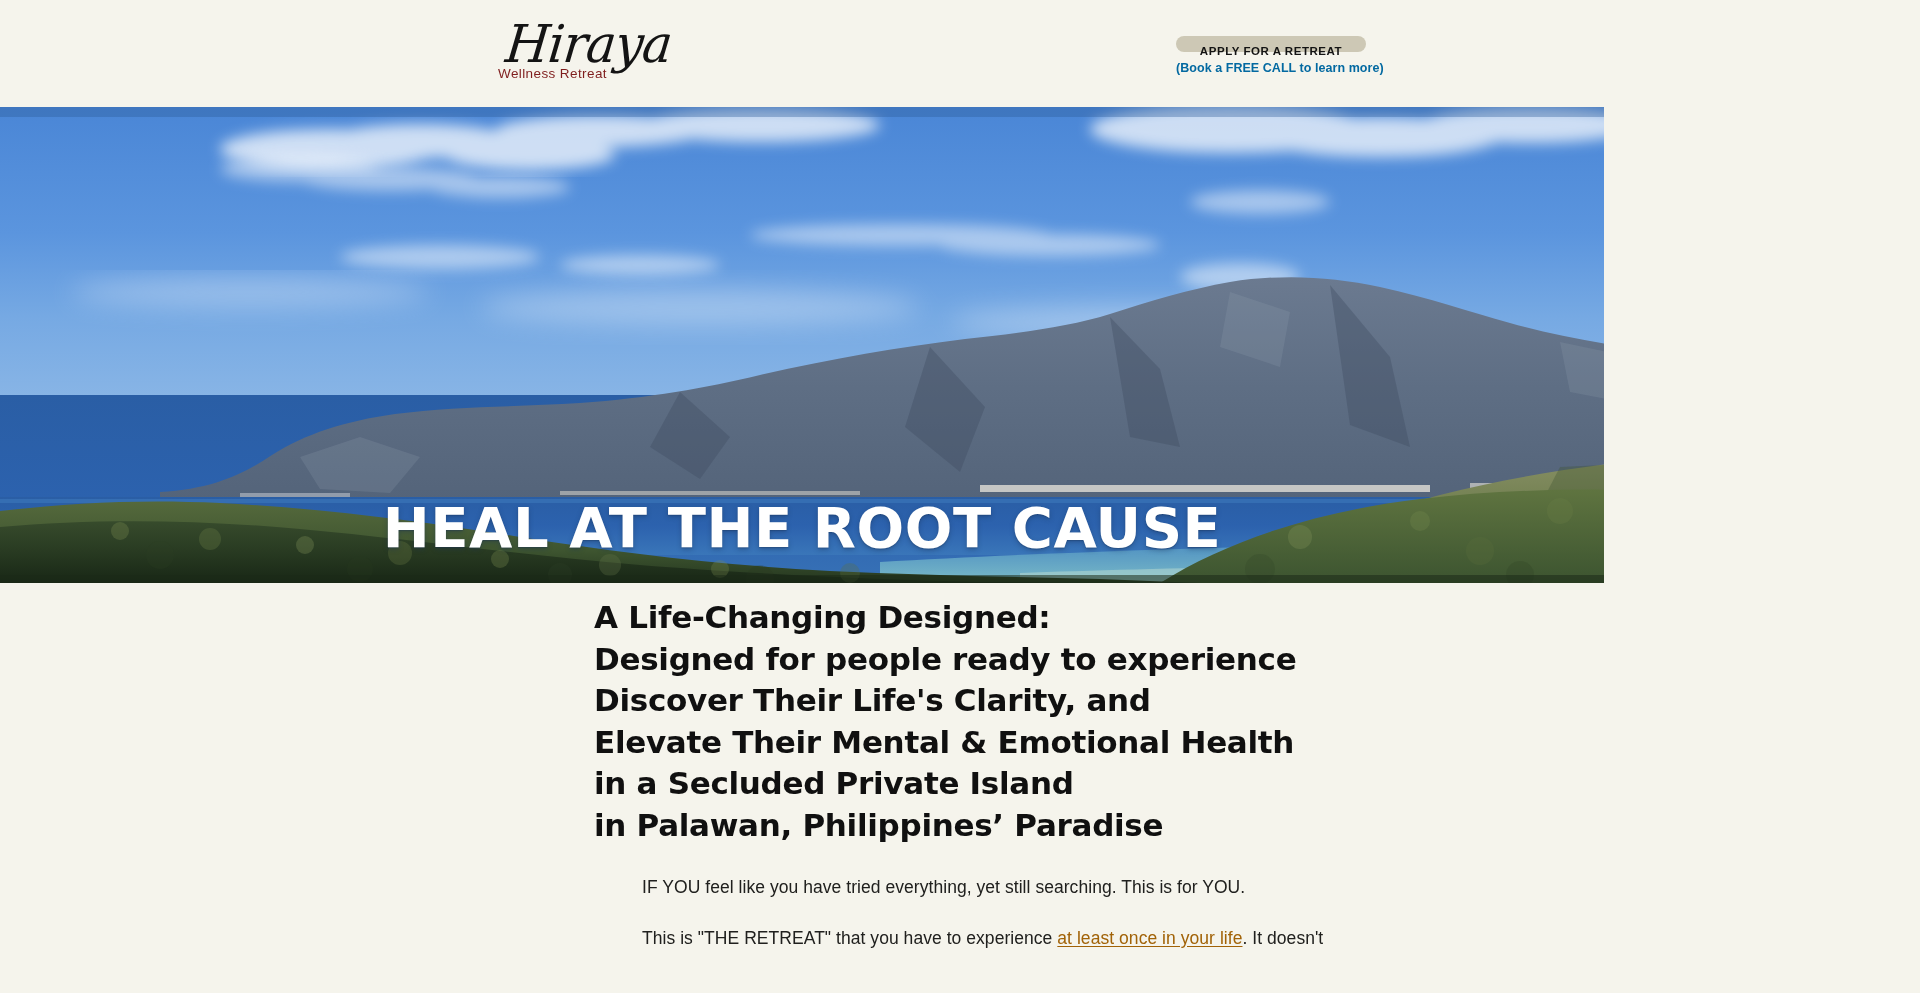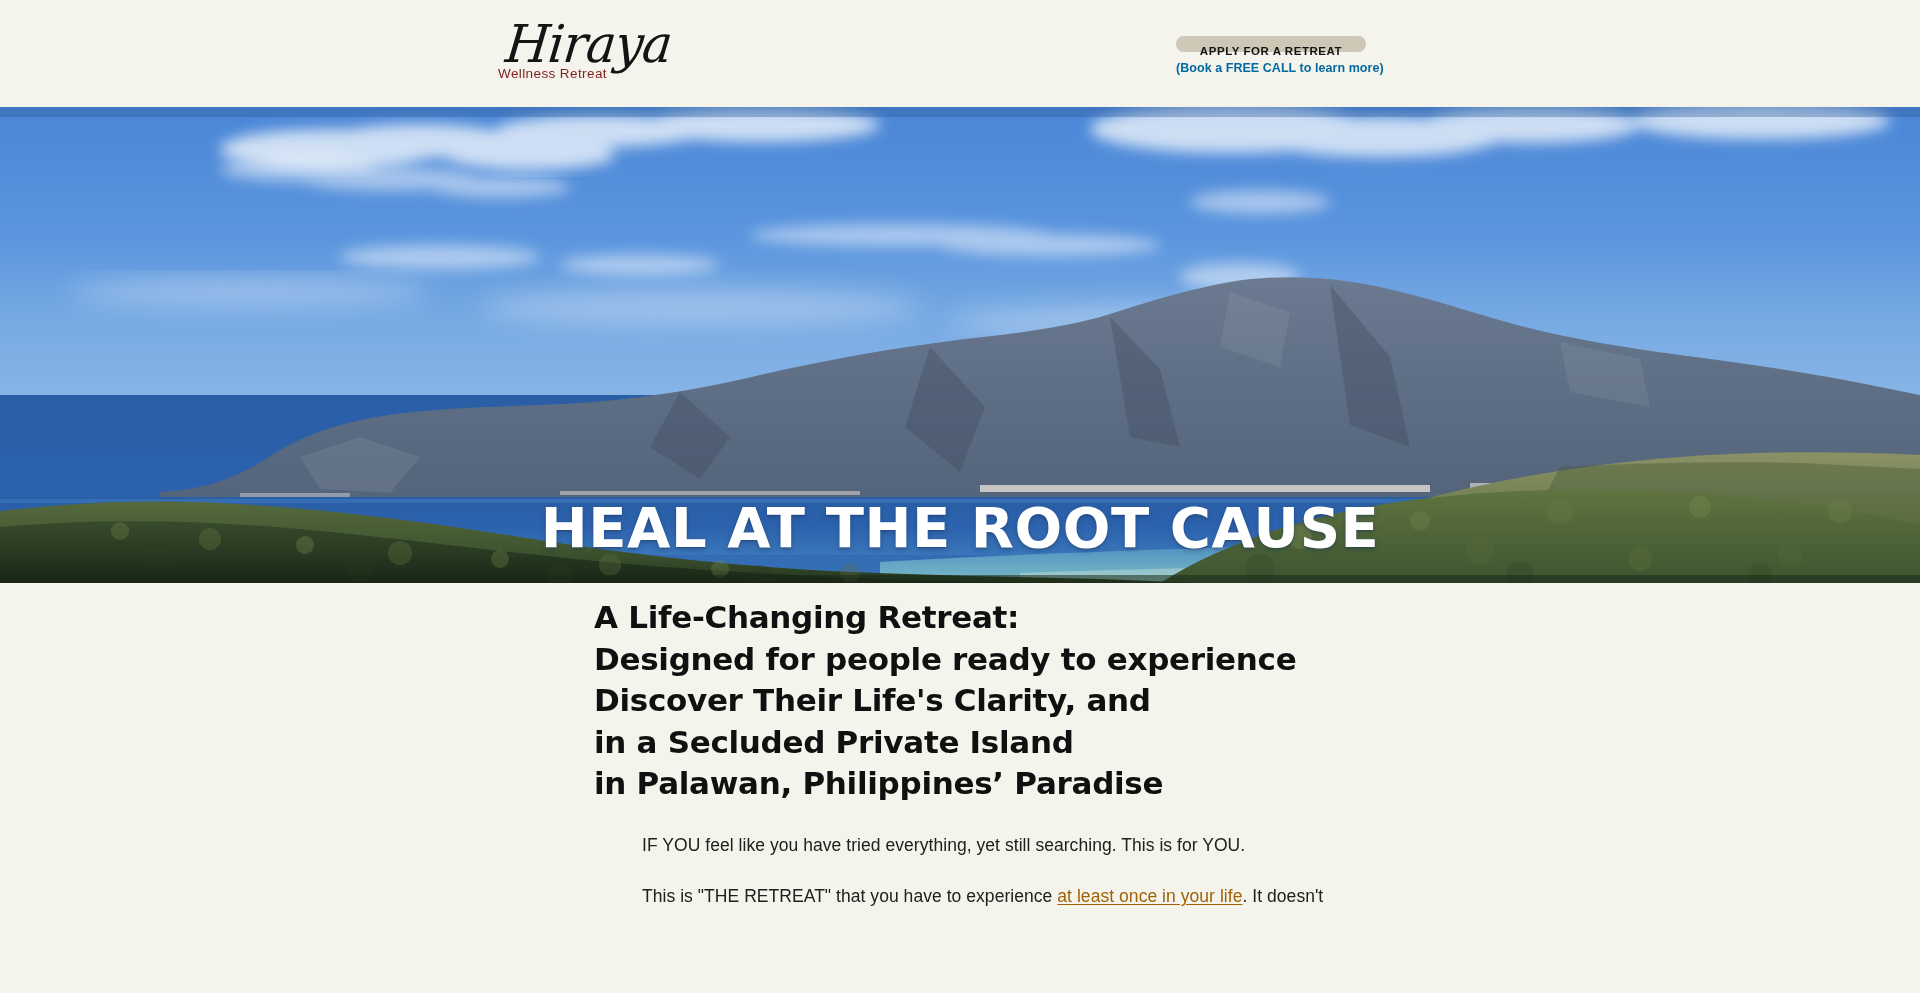--- a/index.html
+++ b/index.html
@@ -94,21 +94,21 @@
     font-weight: bold;
     font-size: 12.5px;
     letter-spacing: 0.05px;
     color: #0369a1;
     white-space: nowrap;
   }
 
   
   .hero {
     position: relative;
-    width: 1920px;
+    width: 1604px;
     height: 476px;
     overflow: hidden;
     background: #4d8ad8;
   }
 
   .hero-photo {
     position: absolute;
     inset: 0;
     width: 1920px;
     height: 476px;
@@ -366,23 +366,24 @@
   <div class="hero-headline">
     <span>HEAL AT THE ROOT CAUSE</span>
   </div>
 
 </section>
 
 <main class="content">
   <div class="content-inner">
 
     <h1 class="lead-heading">
-      <span class="hl">A Life-Changing Retreat:</span>
+      <span class="hl">A Life-Changing Designed:</span>
       <span class="hl">Designed for people ready to experience</span>
       <span class="hl">Discover Their Life's Clarity, and</span>
+      <span class="hl">Elevate Their Mental &amp; Emotional Health</span>
       <span class="hl">in a Secluded Private Island</span>
       <span class="hl">in Palawan, Philippines’ Paradise</span>
     </h1>
 
     <p class="body-para first">
       <span>IF YOU feel like you have tried everything, yet still searching. This is for YOU.</span>
     </p>
 
     <p class="body-para second">
       <span>This is "THE RETREAT" that you have to experience </span><a href="#" class="u">at least once in your life</a><span>. It doesn't</span>

